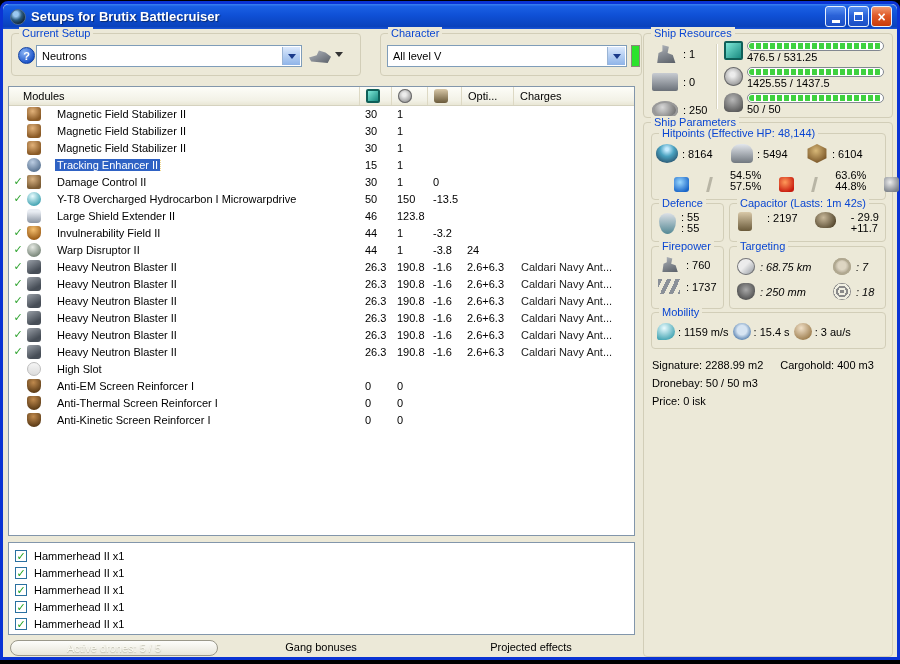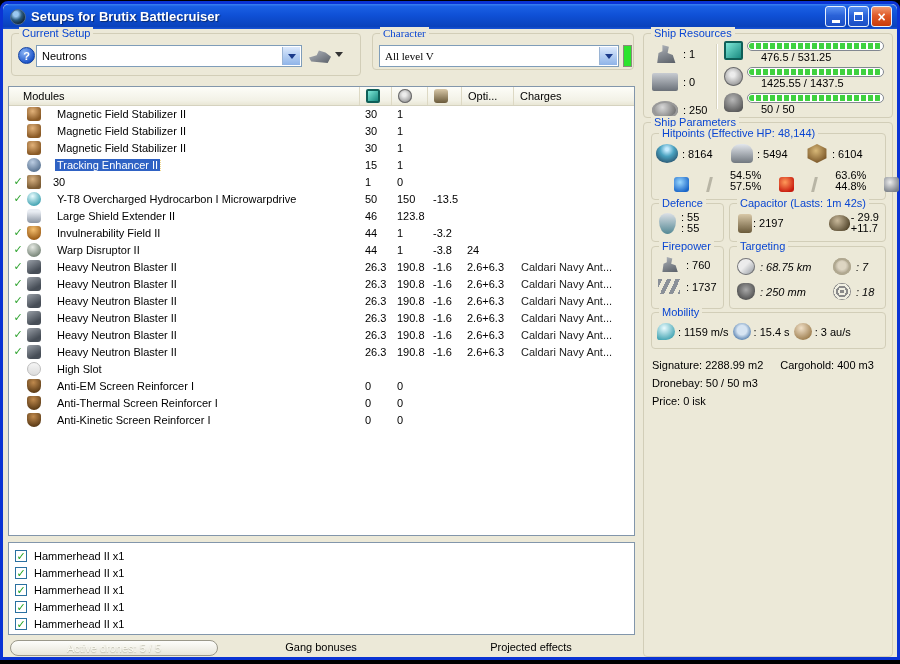--- a/index.html
+++ b/index.html
@@ -87,21 +87,21 @@
   .hp-row{display:flex;align-items:center;gap:5px;height:24px;}
   .pi{display:inline-block;flex:none;}
   .res-left{position:absolute;left:8px;top:8px;width:62px;display:flex;flex-direction:column;gap:4px;}
   .res-div{position:absolute;left:72px;top:10px;bottom:8px;width:1px;background:#d8d4c0;box-shadow:1px 0 0 #fff;}
   .res-bars{position:absolute;left:80px;top:7px;right:8px;display:flex;flex-direction:column;gap:3px;}
   .barrow{display:flex;gap:4px;height:23px;}
   .barcol{flex:1;display:flex;flex-direction:column;gap:1px;}
   .segbar{height:10px;border:1px solid #828790;border-radius:6px;background:#fff;padding:1px;box-sizing:border-box;}
   .segbar>i{display:block;height:100%;border-radius:4px;
     background:repeating-linear-gradient(90deg,var(--progress_green) 0 5px,#fff 5px 7px);}
-  .bartext{line-height:11px;margin-left:14px;}
+  .bartext{line-height:11px;}
   
   [data-icon="turret-hardpoint"],[data-icon="turret-dps"]{background:linear-gradient(160deg,#b8bcc2,#565c64);
     clip-path:polygon(20% 100%,25% 45%,40% 35%,40% 0,65% 10%,60% 45%,80% 55%,90% 100%);}
   [data-icon="launcher-hardpoint"]{background:linear-gradient(180deg,#c8ccd2,#6a7078);border-radius:2px;}
   [data-icon="rig-calibration"]{background:radial-gradient(circle at 40% 35%,#d8d8d8,#6a6a6a 78%);border-radius:50%;
     box-shadow:inset 0 0 0 2px #9a9a9a;}
   [data-icon="cpu"]{background:linear-gradient(135deg,#7ee8d8,#1a8a80);border:2px solid #0f5f58;border-radius:2px;box-sizing:border-box;}
   [data-icon="powergrid"]{background:radial-gradient(circle at 45% 40%,#ececec 15%,#8a8a8a 80%);border-radius:50%;
     box-shadow:inset 0 0 0 1px #6a6a6a;}
   [data-icon="drone-bandwidth"]{background:radial-gradient(circle at 45% 35%,#b8b8b8,#5a5a5a 80%);border-radius:45% 45% 25% 25%;}
@@ -171,21 +171,21 @@
     <span class="cbtn">
         <span class="arrow-dn" style="margin-top:5px;"></span>
       </span>
   </div>
   <span class="ship-btn">
     <span class="ship-glyph"></span>
     <span class="caret"></span>
   </span>
 </div>
 
-<div class="gbox" style="left:372px;top:33px;width:262px;height:37px;font-family:Liberation Serif, serif;">
+<div class="gbox" style="left:380px;top:33px;width:262px;height:43px;">
   <span class="glabel">Character</span>
   <div class="combo" style="left:6px;top:11px;width:240px;">
     <span>All level V</span>
     <span class="cbtn">
         <span class="arrow-dn"></span>
       </span>
   </div>
   <span class="skill-bar"></span>
 </div>
 
@@ -251,20 +251,21 @@
         <span class="c-num">15</span>
         <span class="c-num">1</span>
         <span class="c-num"></span>
         <span class="c-num"></span>
         <span class="c-charge"></span>
       </div>
 
       <div class="mrow">
         <span class="c-check">✓</span>
         <span><i class="mi" data-icon="damage-control"></i></span>
+        <span class="c-name"><span class="nm">Damage Control II</span></span>
         <span class="c-num">30</span>
         <span class="c-num">1</span>
         <span class="c-num">0</span>
         <span class="c-num"></span>
         <span class="c-charge"></span>
       </div>
 
       <div class="mrow">
         <span class="c-check">✓</span>
         <span><i class="mi" data-icon="mwd"></i></span>
@@ -578,21 +579,21 @@
     <i class="pi" style="width:17px;height:21px;" data-icon="defence-shield"></i>
     <span class="stack">
       <span>: 55</span>
       <span>: 55</span>
     </span>
   </div>
 </div>
 
 <div class="gbox" style="left:729px;top:203px;width:157px;height:39px;">
   <span class="glabel">Capacitor (Lasts: 1m 42s)</span>
-  <div style="display:flex;align-items:center;gap:1px;padding:8px 6px 0 8px;">
+  <div style="display:flex;gap:15px;padding:8px 6px 0 8px;">
     <i class="pi" style="width:14px;height:19px;" data-icon="capacitor-battery"></i>
     <span>: 2197</span>
     <i class="pi" style="width:21px;height:16px;margin-left:auto;" data-icon="capacitor-flow"></i>
     <span class="stack">
       <span>- 29.9</span>
       <span>+11.7</span>
     </span>
   </div>
 </div>
 

